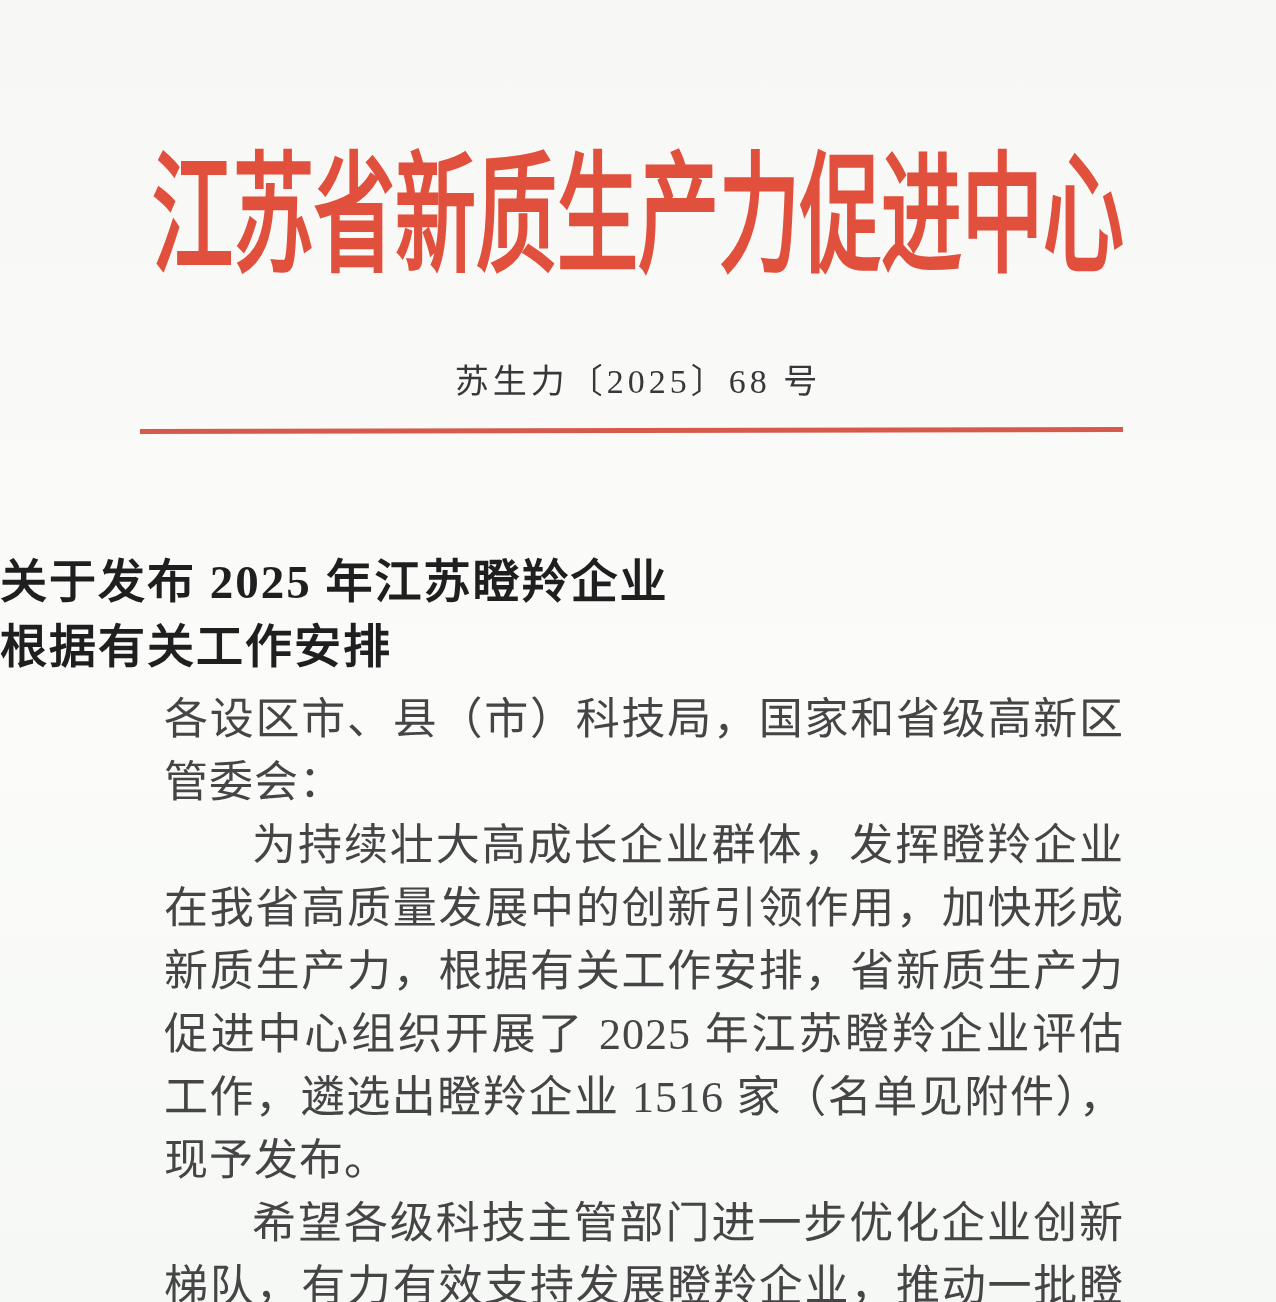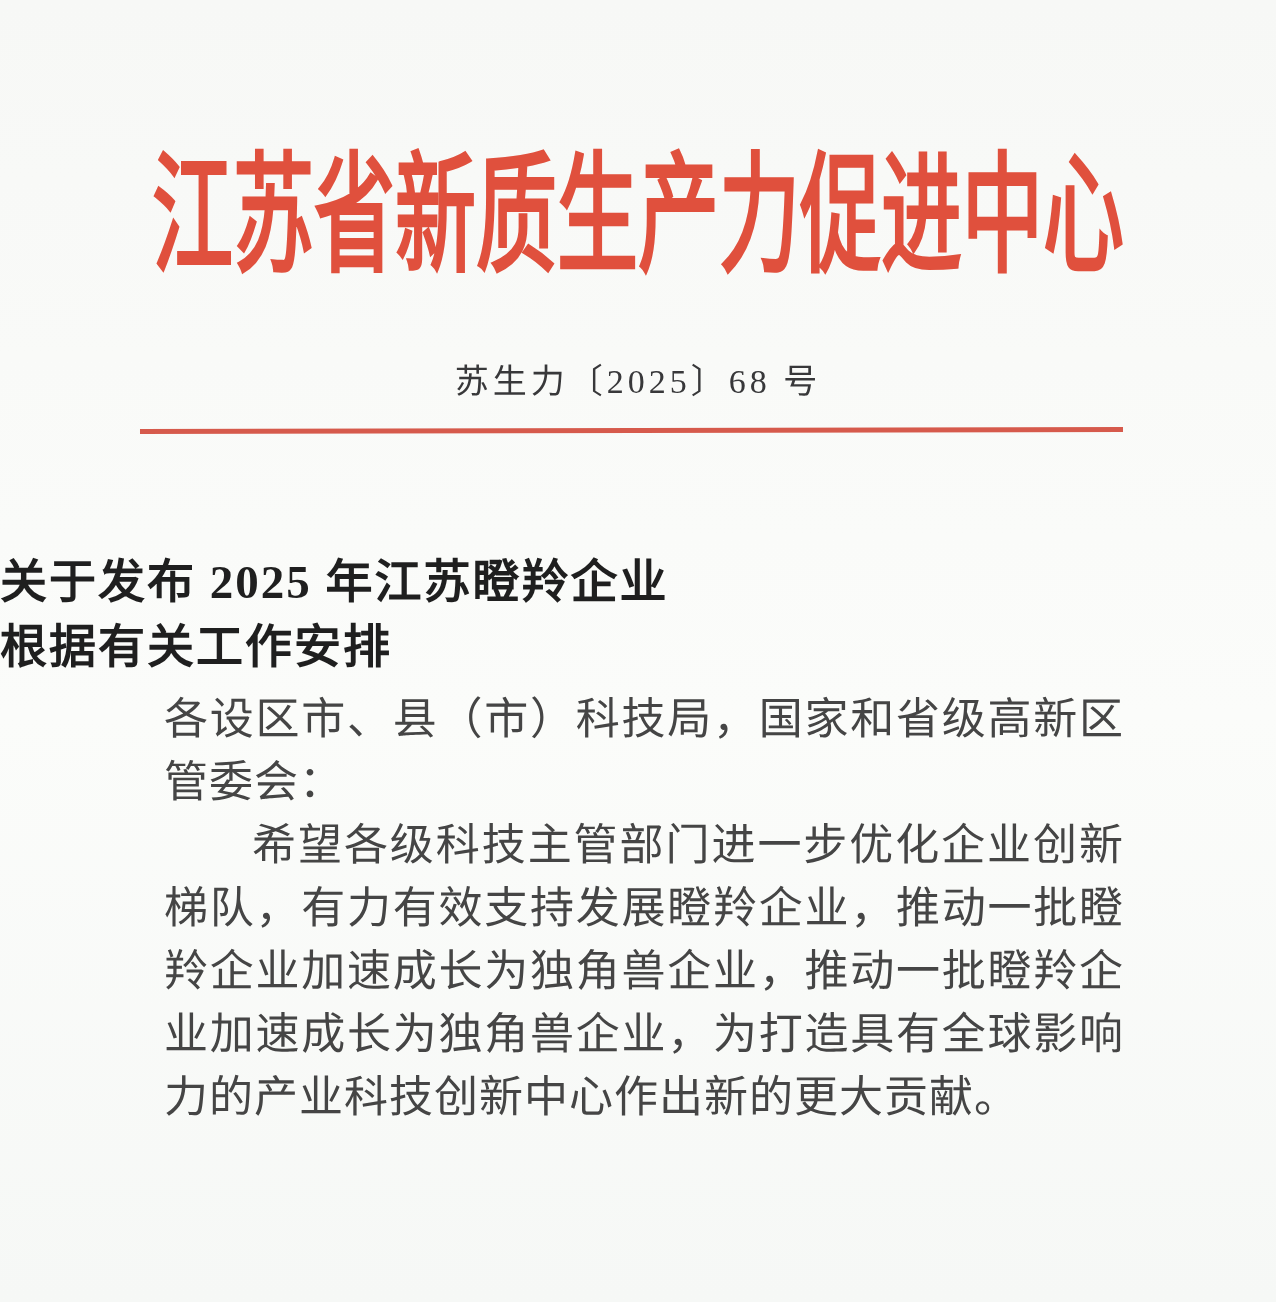--- a/index.html
+++ b/index.html
@@ -98,16 +98,17 @@
 
   <div class="red-rule"></div>
 
   <div class="title">
     <div>关于发布 2025 年江苏瞪羚企业</div>
     <div>根据有关工作安排</div>
   </div>
 
   <div class="body-text">
     <p class="salutation">各设区市、县（市）科技局，国家和省级高新区管委会：</p>
+    <p class="para">为持续壮大高成长企业群体，发挥瞪羚企业在我省高质量发展中的创新引领作用，加快形成新质生产力，根据有关工作安排，省新质生产力促进中心组织开展了 2025 年江苏瞪羚企业评估工作，遴选出瞪羚企业 1516 家（名单见附件），现予发布。</p>
     <p class="para">希望各级科技主管部门进一步优化企业创新梯队，有力有效支持发展瞪羚企业，推动一批瞪羚企业加速成长为独角兽企业，推动一批瞪羚企业加速成长为独角兽企业，为打造具有全球影响力的产业科技创新中心作出新的更大贡献。</p>
   </div>
 
 </div>
 
 </body></html>

